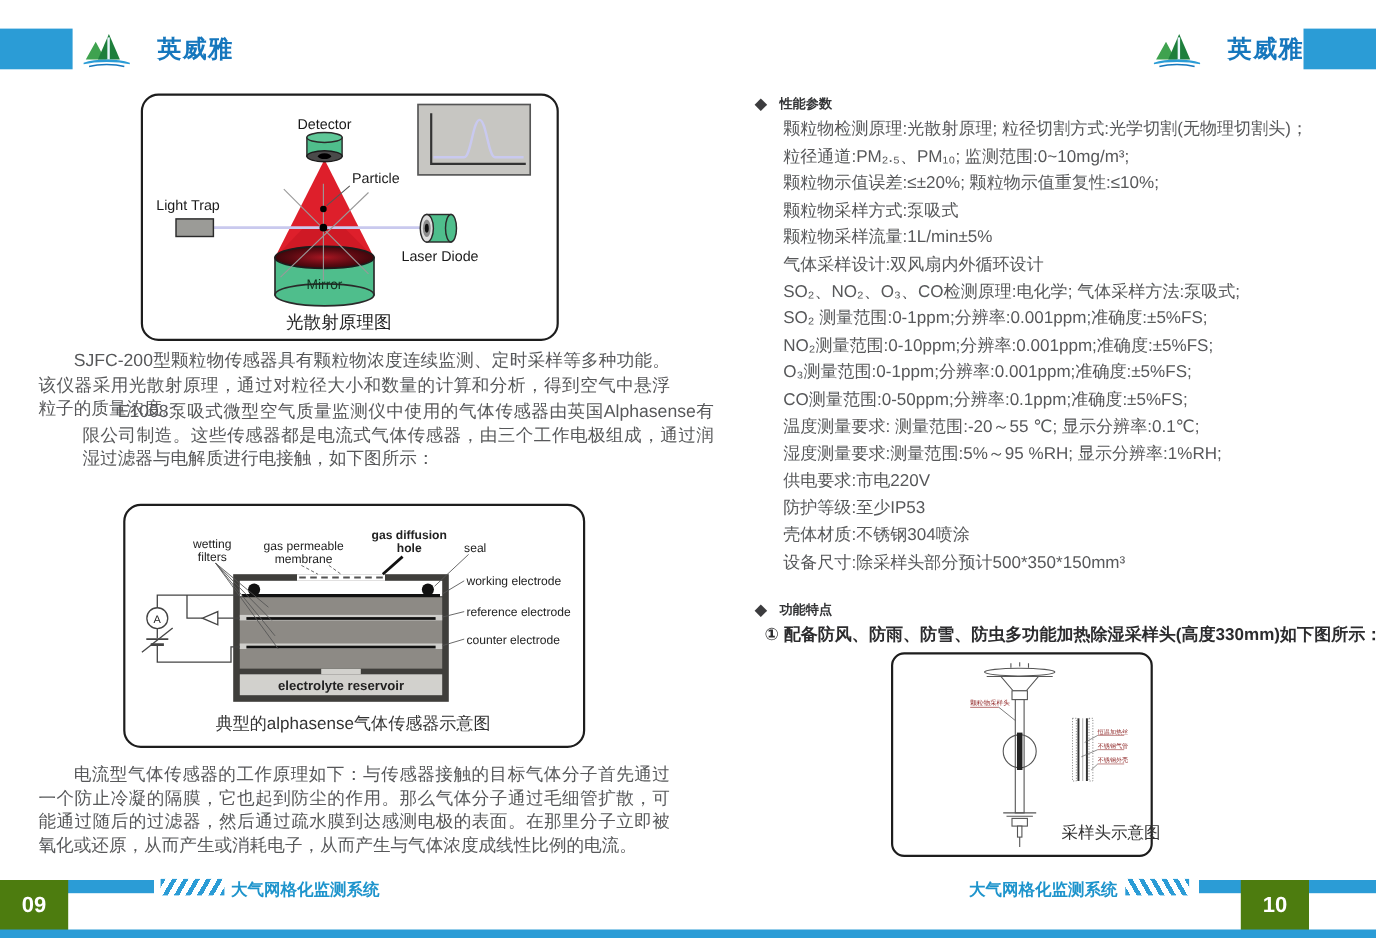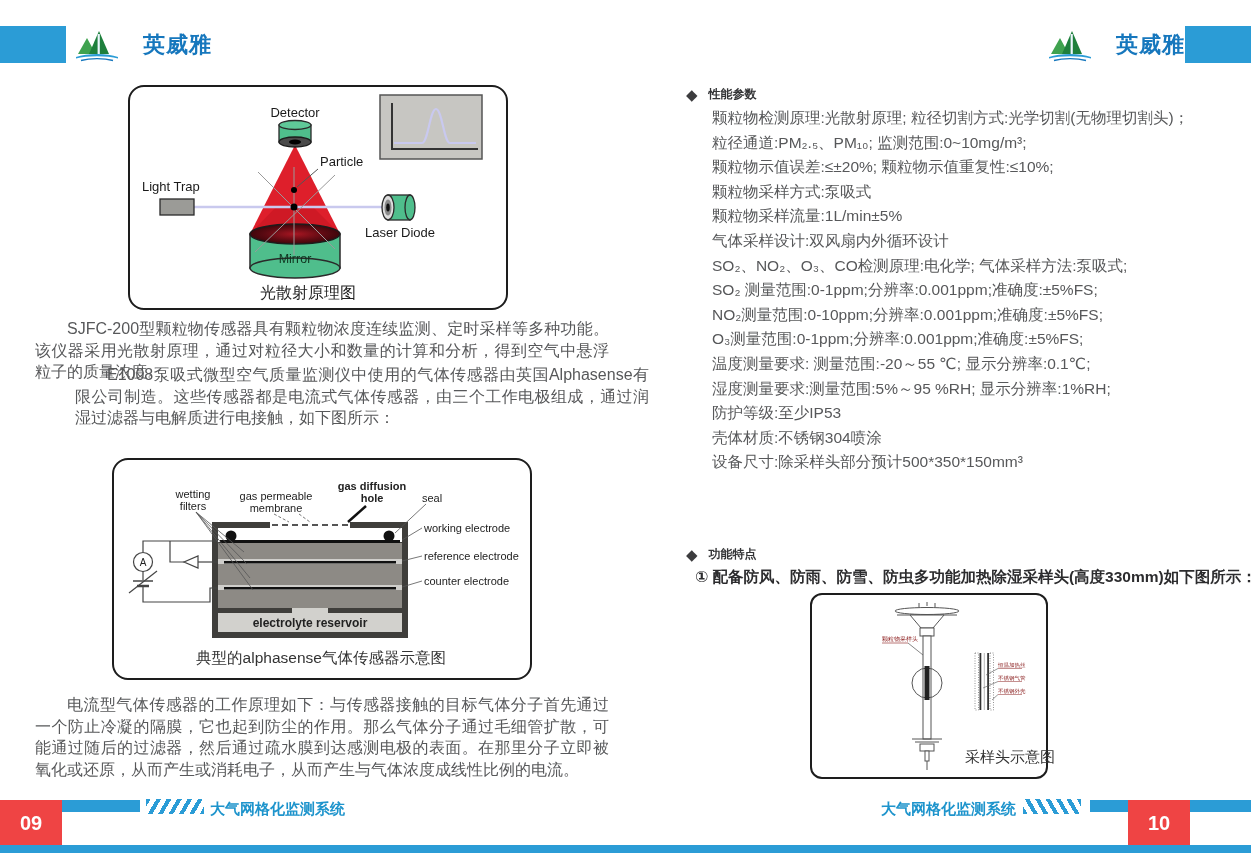--- a/index.html
+++ b/index.html
@@ -21,21 +21,21 @@
   .dbox svg{display:block;}
   svg text{font-family:"Liberation Sans","DejaVu Sans",sans-serif;}
   
   .sec-head{display:flex;align-items:center;gap:11px;}
   .sec-bullet{font-size:15px;color:#3C3C3E;line-height:1;}
   .sec-title{font-size:12px;font-weight:bold;color:#333436;}
   .param-line{font-size:15.5px;line-height:24.6px;color:#57585A;white-space:nowrap;}
   .feature-line{font-size:15.5px;font-weight:bold;color:#2C2C2E;white-space:nowrap;}
   
   .f-bar{background:#2B9CD6;height:12px;top:800px;}
-  .f-num{background:#ef4444;width:62px;height:46px;top:800px;color:#fff;
+  .f-num{background:#4d7c0f;width:62px;height:46px;top:800px;color:#fff;
          font-size:20px;font-weight:bold;display:flex;align-items:center;justify-content:center;}
   .f-hatch{top:799px;width:58px;height:15px;}
   .hatch-fwd{background:repeating-linear-gradient(120deg,#2B9CD6 0 4px,transparent 4px 9px);}
   .hatch-bwd{background:repeating-linear-gradient(60deg,#2B9CD6 0 4px,transparent 4px 9px);}
   .f-title{top:800px;font-size:15px;font-weight:bold;color:#1E94CC;white-space:nowrap;}
   .f-strip{background:#2B9CD6;left:0;top:845px;width:1251px;height:8px;}
 </style>
 </head>
 <body>
 
@@ -205,22 +205,24 @@
   <div class="param-line">颗粒物检测原理:光散射原理; 粒径切割方式:光学切割(无物理切割头)；</div>
   <div class="param-line">粒径通道:PM₂.₅、PM₁₀; 监测范围:0~10mg/m³;</div>
   <div class="param-line">颗粒物示值误差:≤±20%; 颗粒物示值重复性:≤10%;</div>
   <div class="param-line">颗粒物采样方式:泵吸式</div>
   <div class="param-line">颗粒物采样流量:1L/min±5%</div>
   <div class="param-line">气体采样设计:双风扇内外循环设计</div>
   <div class="param-line">SO₂、NO₂、O₃、CO检测原理:电化学; 气体采样方法:泵吸式;</div>
   <div class="param-line">SO₂ 测量范围:0-1ppm;分辨率:0.001ppm;准确度:±5%FS;</div>
   <div class="param-line">NO₂测量范围:0-10ppm;分辨率:0.001ppm;准确度:±5%FS;</div>
   <div class="param-line">O₃测量范围:0-1ppm;分辨率:0.001ppm;准确度:±5%FS;</div>
+  <div class="param-line">CO测量范围:0-50ppm;分辨率:0.1ppm;准确度:±5%FS;</div>
   <div class="param-line">温度测量要求: 测量范围:-20～55 ℃; 显示分辨率:0.1℃;</div>
   <div class="param-line">湿度测量要求:测量范围:5%～95 %RH; 显示分辨率:1%RH;</div>
+  <div class="param-line">供电要求:市电220V</div>
   <div class="param-line">防护等级:至少IP53</div>
   <div class="param-line">壳体材质:不锈钢304喷涂</div>
   <div class="param-line">设备尺寸:除采样头部分预计500*350*150mm³</div>
 </div>
 
 <div class="abs sec-head" style="left:686px;top:546px;">
   <span class="sec-bullet">◆</span>
   <span class="sec-title">功能特点</span>
 </div>
 

